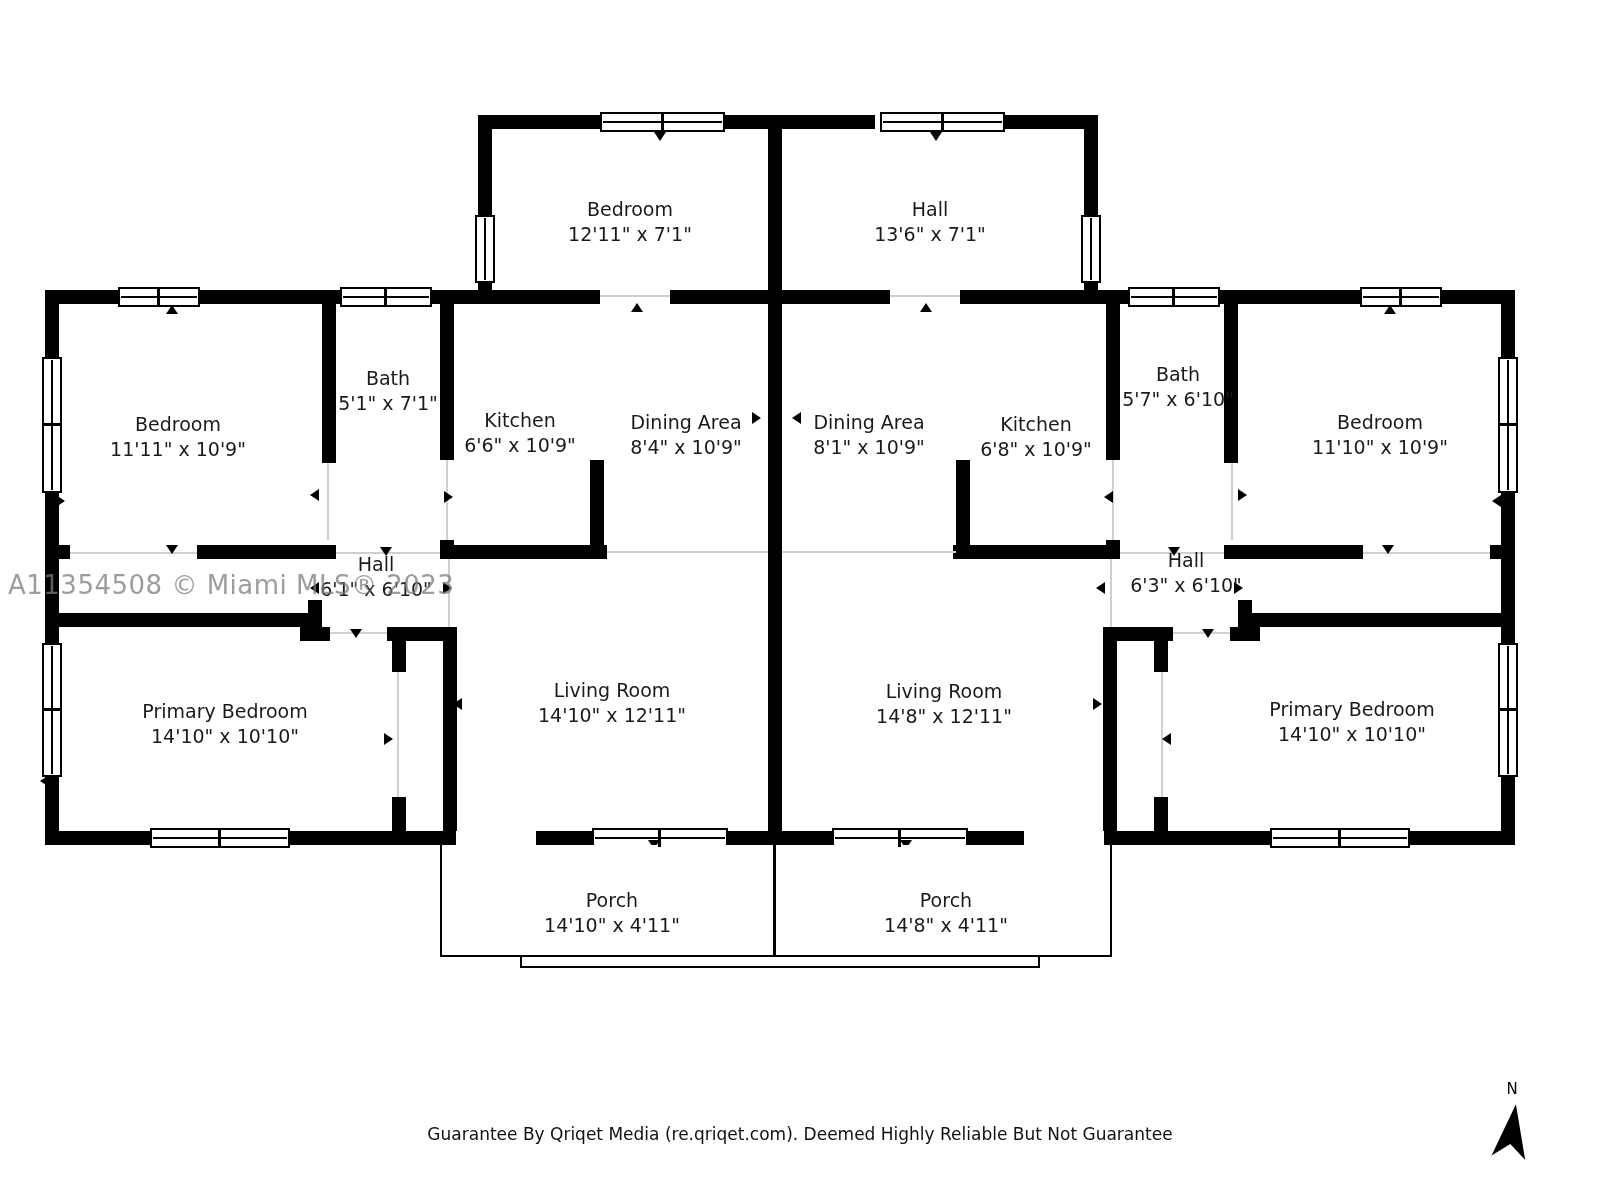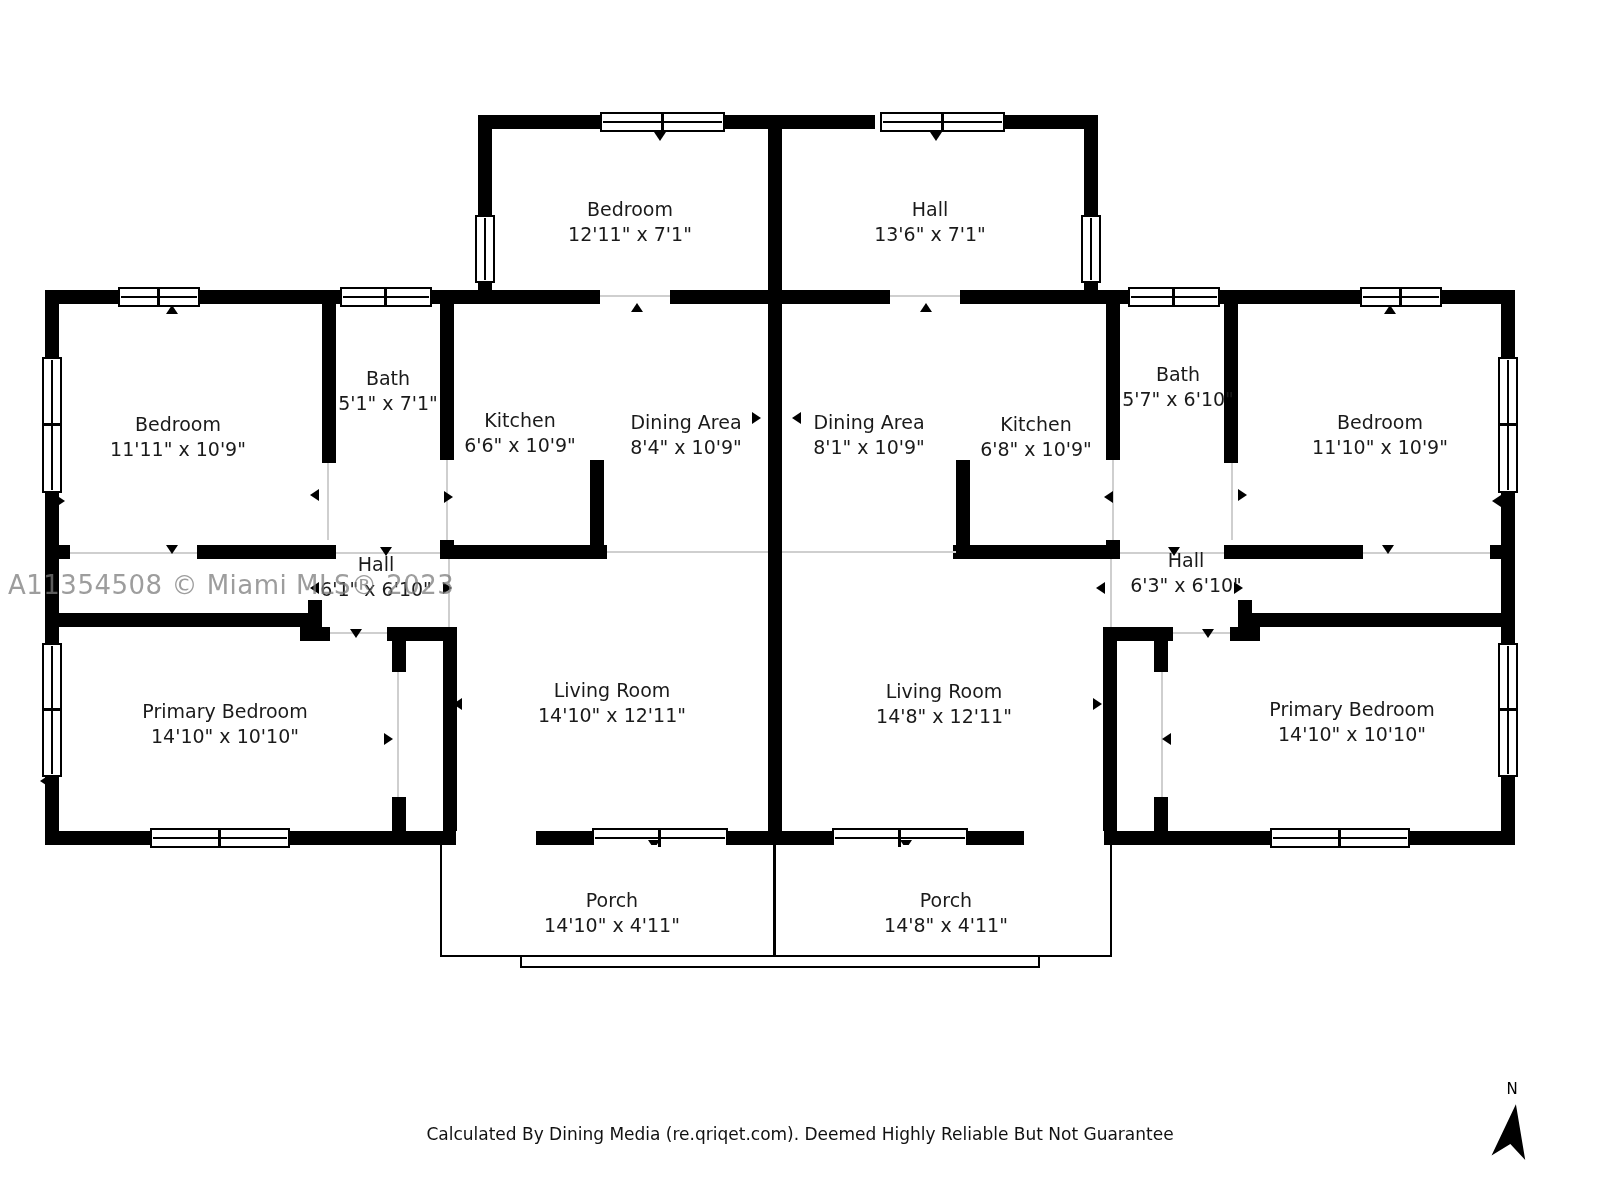--- a/index.html
+++ b/index.html
@@ -243,21 +243,21 @@
         <span class="dm">14'10" x 4'11"</span>
       </div>
       <div class="room" style="left: 946px; top: 913px;">
         <span class="nm">Porch</span>
         <span class="dm">14'8" x 4'11"</span>
       </div>
     </div>
 
   <div class="watermark">A11354508 © Miami MLS® 2023</div>
 
-  <div class="footer">Calculated By Dining Media (re.qriqet.com). Deemed Highly Reliable But Not Guarantee</div>
+  <div class="footer">Guarantee By Qriqet Media (re.qriqet.com). Deemed Highly Reliable But Not Guarantee</div>
 
 
   <div class="compass">
     <span class="n-label">N</span>
     <svg width="60" height="68" viewBox="0 0 60 68">
       <g transform="rotate(8 30 34)">
         <polygon points="30,6 47,60 30,46 13,60" fill="#000"></polygon>
       </g>
     </svg>
   </div>

